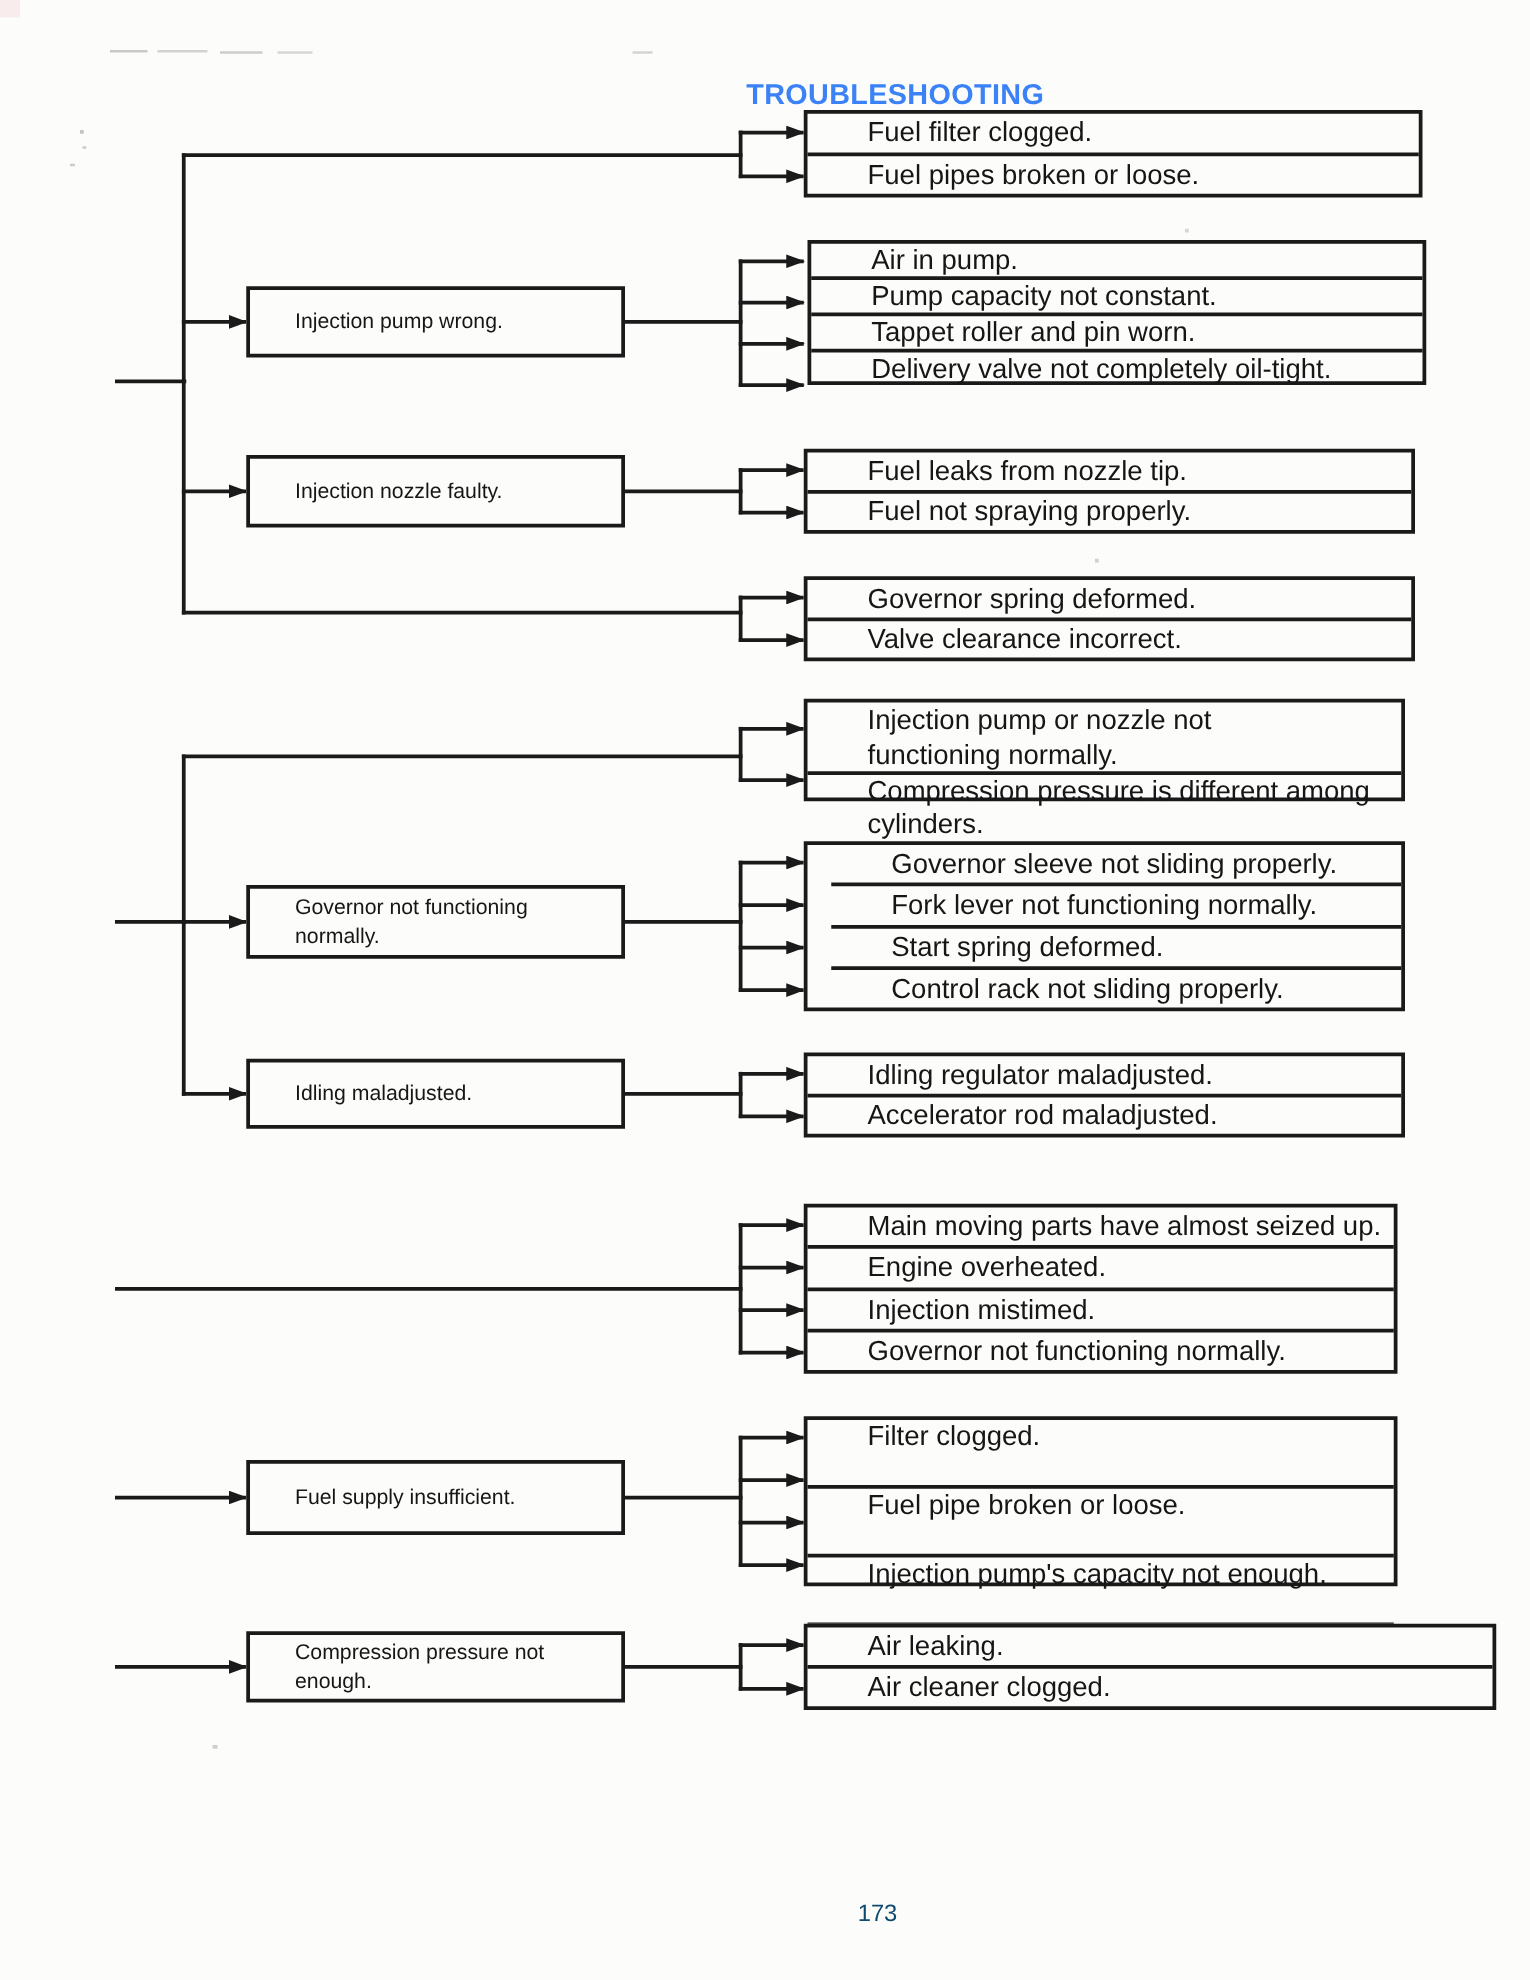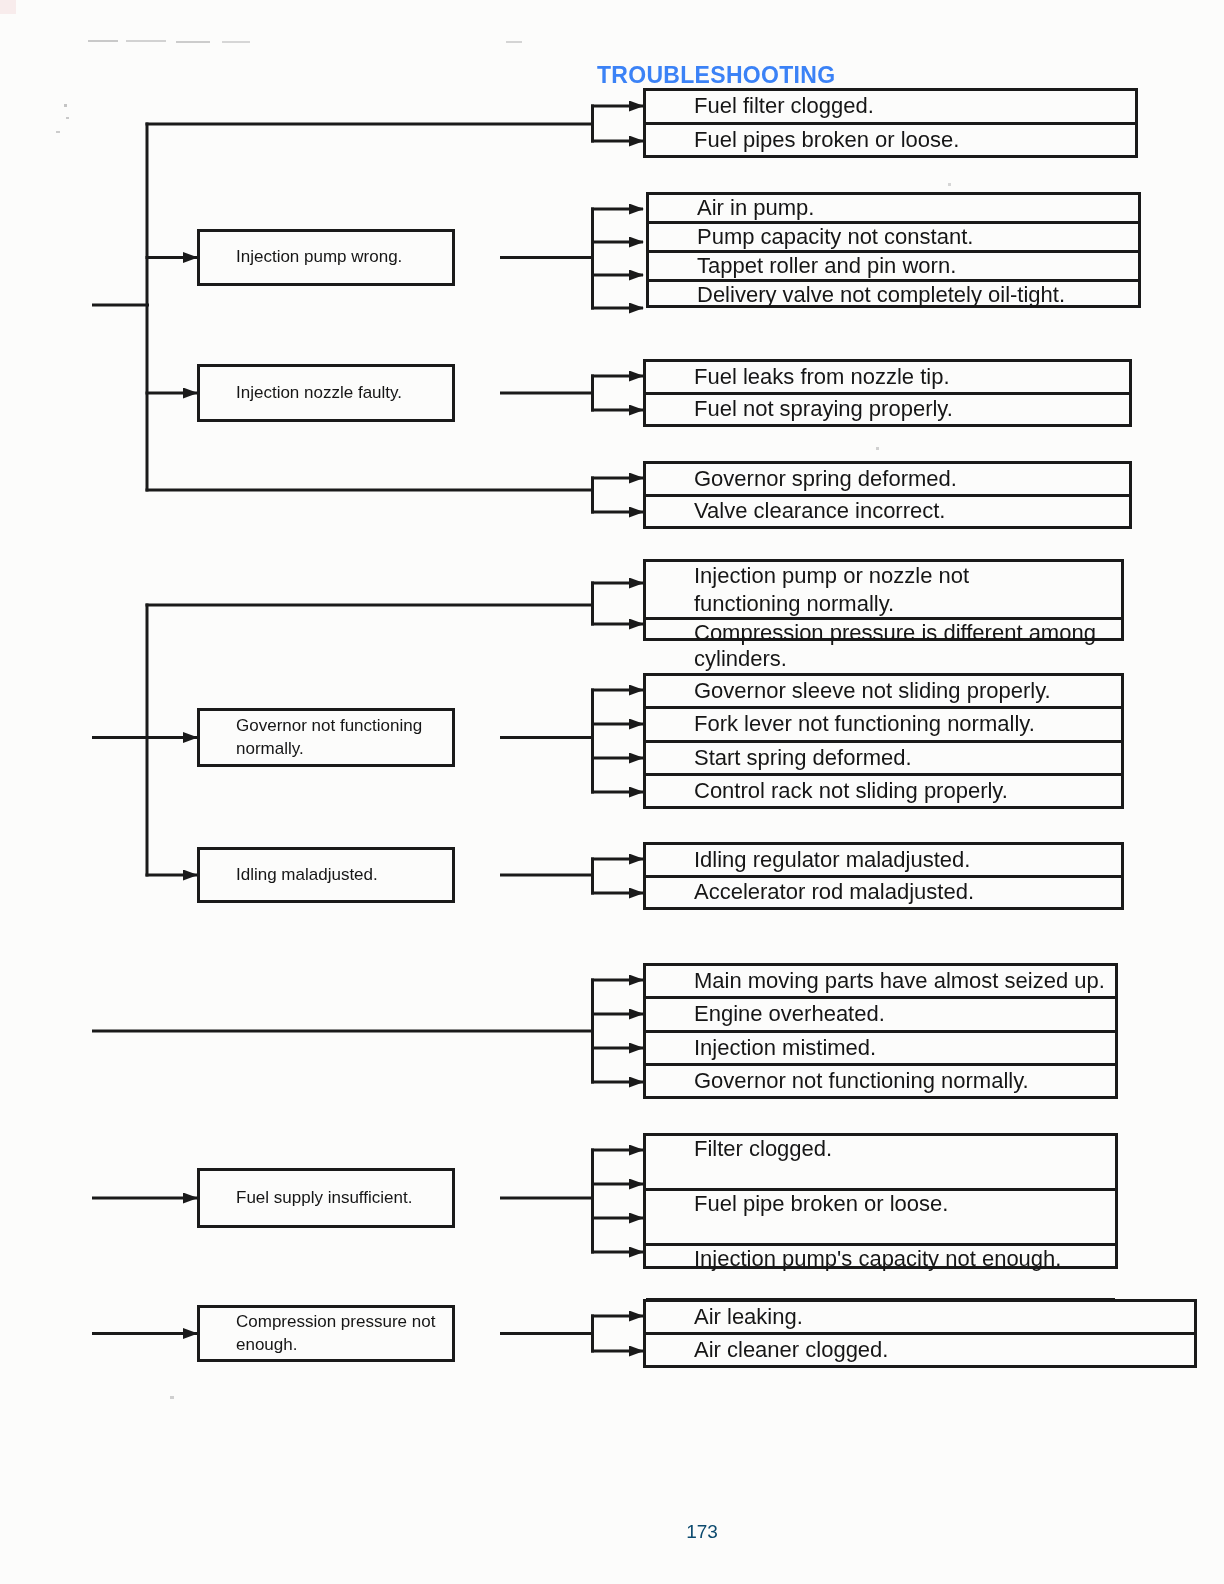--- a/index.html
+++ b/index.html
@@ -33,21 +33,21 @@
     flex:1 1 0;
     display:flex;align-items:center;
     padding-left:48px;
     box-sizing:border-box;
     font-size:22px;
   }
   .leaf-row + .leaf-row{border-top:3px solid var(--ink);}
   .leaf-row.tall{flex:0 0 45px;}
   .leaf-row .narrow{display:block;max-width:360px;line-height:1.25;}
   .cause-box{
-    position:absolute;left:197px;width:258px;
+    position:absolute;left:197px;width:303px;
     box-sizing:border-box;
     border:3px solid var(--ink);
     display:flex;align-items:center;
     padding-left:36px;
     font-size:17px;
     background:var(--paper);
   }
   .cause-box .ctxt{display:block;max-width:222px;line-height:1.3;}
   .page-number{
     position:absolute;left:652px;top:1521px;width:100px;
@@ -219,21 +219,21 @@
 
   <div class="leaf-group" style="left:643px;top:559px;width:481px;height:82px;">
     <div class="leaf-row tall">
         <span class="narrow">Injection pump or nozzle not functioning normally.</span>
       </div>
     <div class="leaf-row">
         <span>Compression pressure is different among cylinders.</span>
       </div>
   </div>
 
-  <div class="leaf-group" style="left:643px;top:673px;width:481px;height:136px;">
+  <div class="leaf-group" style="left:643px;top:673px;width:481px;height:136px;padding-left:19px;">
     <div class="leaf-row">
         <span>Governor sleeve not sliding properly.</span>
       </div>
     <div class="leaf-row">
         <span>Fork lever not functioning normally.</span>
       </div>
     <div class="leaf-row">
         <span>Start spring deformed.</span>
       </div>
     <div class="leaf-row">

